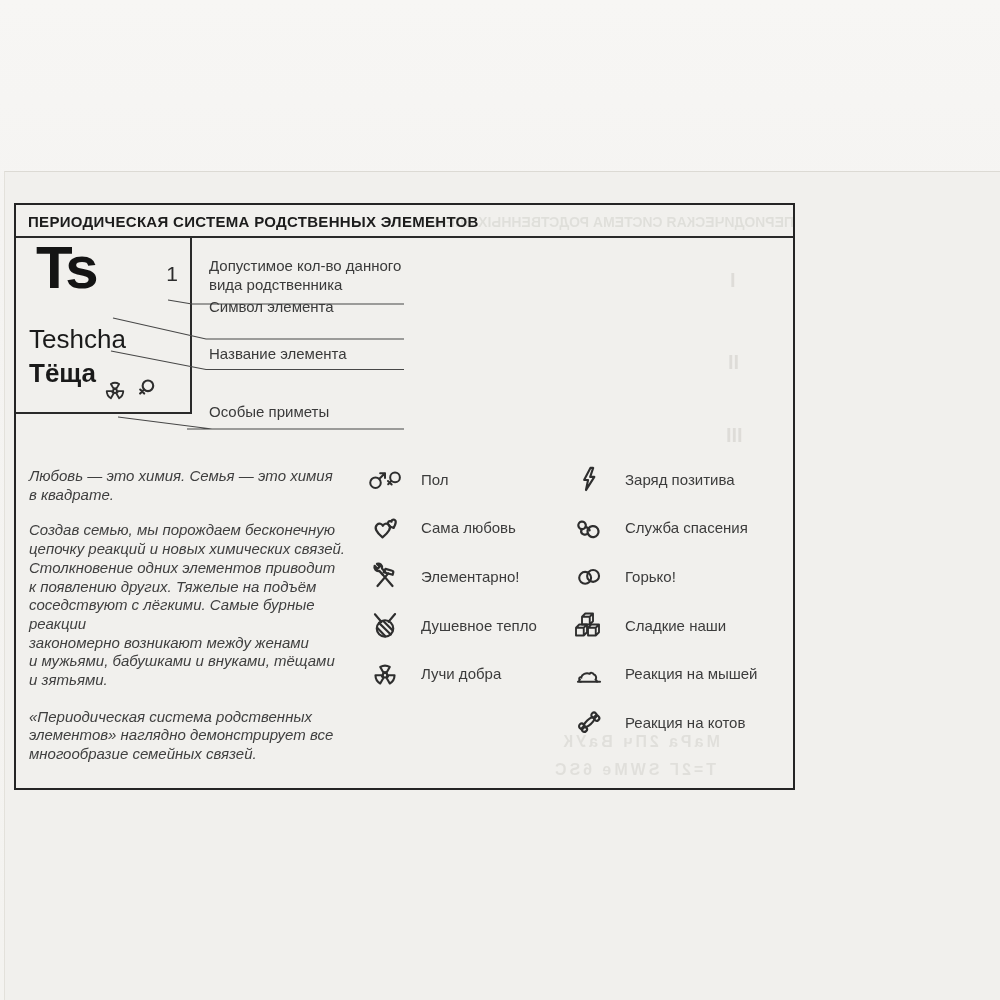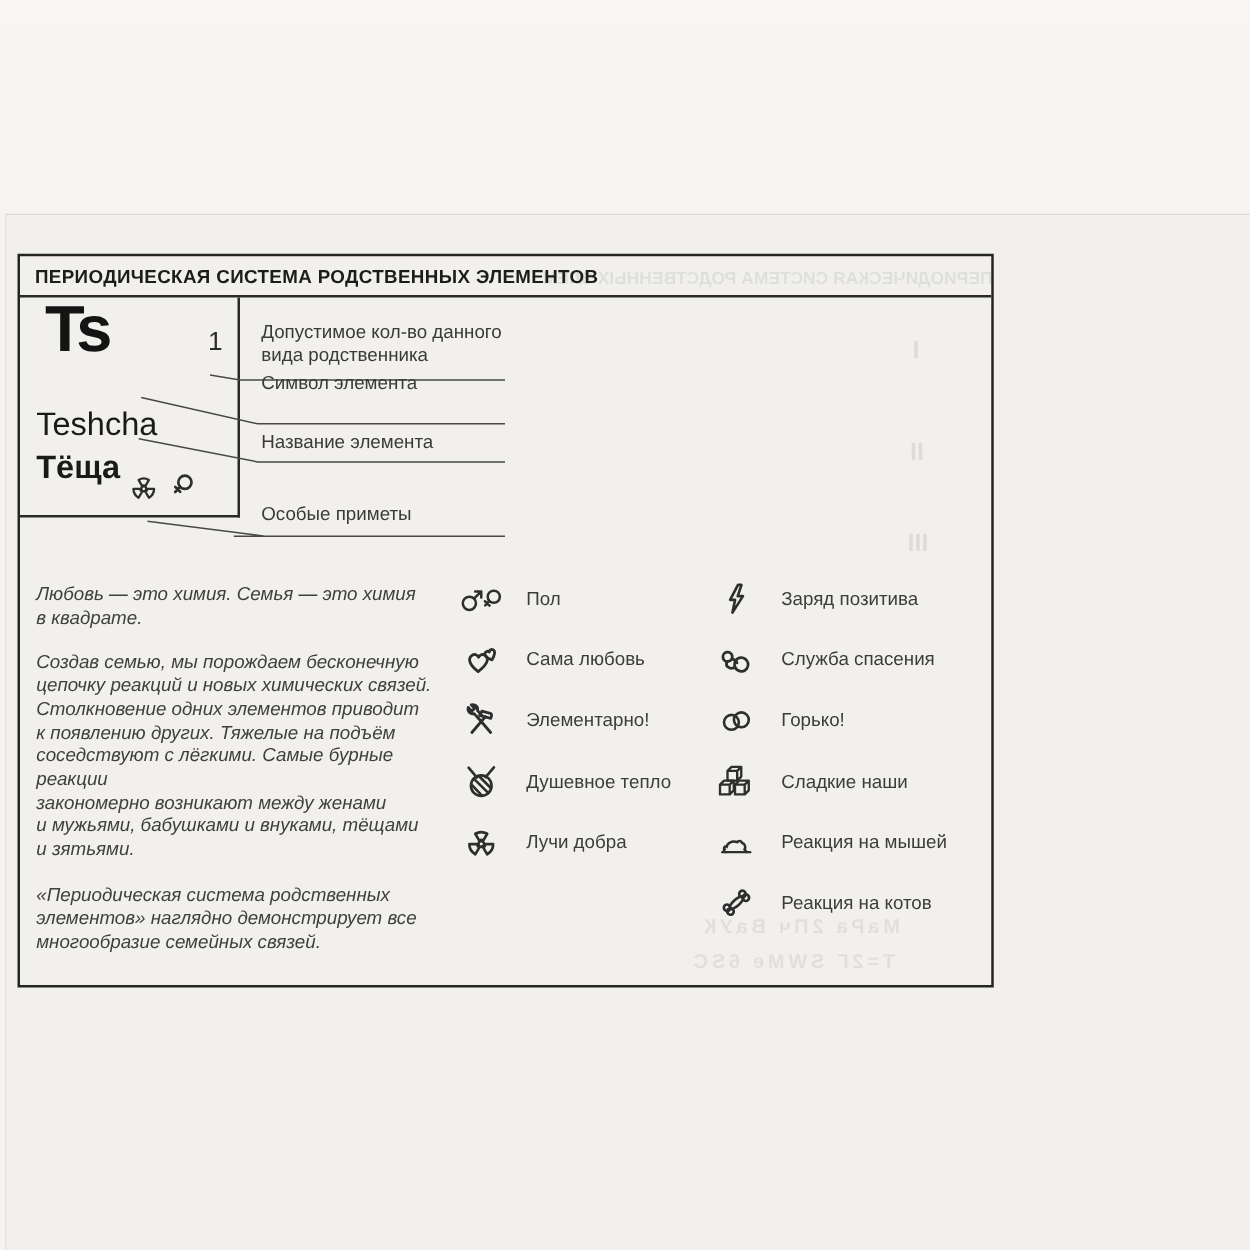--- a/index.html
+++ b/index.html
@@ -6,21 +6,21 @@
   body{font-family:"Liberation Sans","DejaVu Sans",sans-serif;color:#333;}
   .stage{position:relative;width:1000px;height:1000px;background:linear-gradient(180deg,#f7f6f4 0%,#f5f4f2 20%,#f4f3f0 100%);overflow:hidden;}
   .paper{position:absolute;left:4px;top:171px;width:1004px;height:840px;
          background:#f1f0ed;border-top:1px solid #dcdad4;border-left:1px solid #e3e1db;}
   .card{position:absolute;left:9px;top:31px;width:781px;height:587px;border:2.5px solid #242424;box-sizing:border-box;background:transparent;}
   .card-title{position:absolute;left:0;top:0;width:100%;height:33px;line-height:34px;border-bottom:2px solid #2a2a2a;
               padding-left:12px;box-sizing:border-box;font-weight:700;font-size:15px;letter-spacing:.3px;color:#1c1c1c;white-space:nowrap;overflow:hidden;}
   .title-ghost{position:absolute;left:418px;top:0;width:360px;height:33px;line-height:34px;font-weight:700;font-size:14px;
                color:#4e5142;opacity:.10;transform:scaleX(-1);filter:blur(.6px);white-space:nowrap;overflow:hidden;pointer-events:none;}
   .element-box{position:absolute;left:0;top:33px;width:176px;height:176px;border-right:2px solid #2a2a2a;border-bottom:2px solid #2a2a2a;box-sizing:border-box;}
-  .el-symbol{position:absolute;left:20px;top:0px;font-size:52px;line-height:1;font-weight:800;letter-spacing:-3px;color:#141414;text-align:right;}
+  .el-symbol{position:absolute;left:20px;top:0px;font-size:60px;line-height:1;font-weight:800;letter-spacing:-3px;color:#141414;text-align:right;}
   .el-count{position:absolute;right:12px;top:24px;font-size:21px;color:#2c2c2c;}
   .el-latin{position:absolute;left:13px;top:86px;font-size:26px;font-weight:400;color:#1a1a1a;}
   .el-cyr{position:absolute;left:13px;top:120px;font-size:26px;font-weight:700;color:#1a1a1a;}
   .el-marks{position:absolute;left:86px;top:138px;display:flex;gap:5px;align-items:center;}
   .connectors{position:absolute;left:0;top:0;width:781px;height:587px;pointer-events:none;}
   .callout{position:absolute;left:193px;font-size:15px;line-height:19px;color:#3a3a3a;white-space:pre-line;}
   .c1{top:51px;} .c2{top:92px;} .c3{top:139px;} .c4{top:197px;}
   .intro{position:absolute;left:13px;top:262px;width:330px;}
   .intro p{margin:0;font-size:15px;line-height:18.7px;color:#3f3f3f;white-space:pre-line;font-style:italic;}
   .intro p.p2{margin-top:17px;} .intro p.p3{margin-top:18px;}

